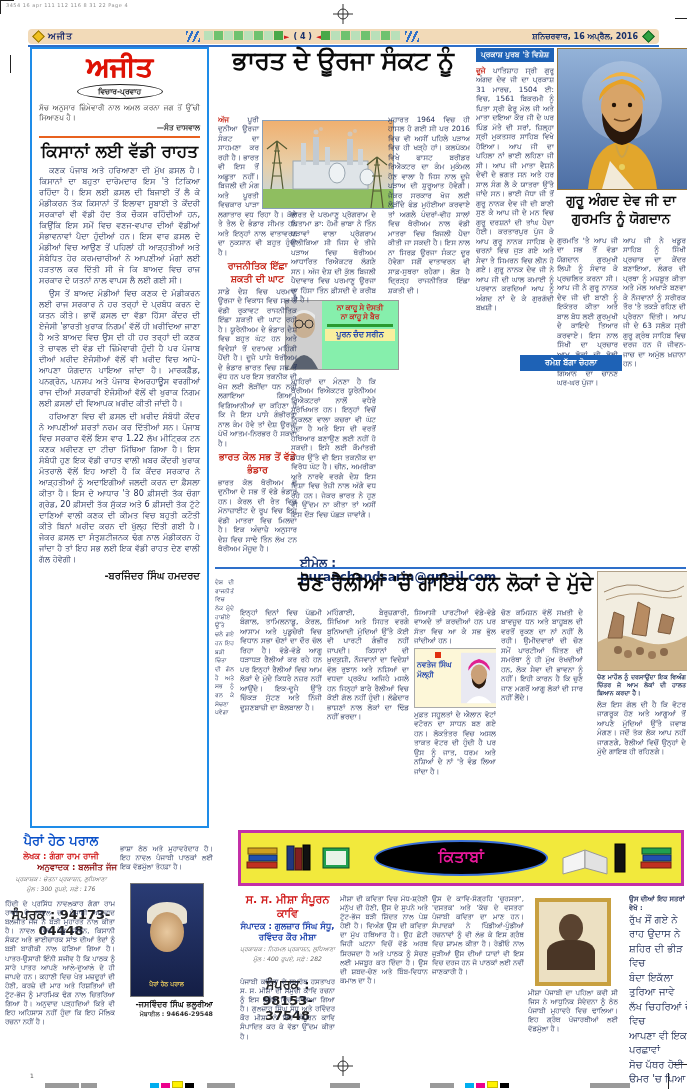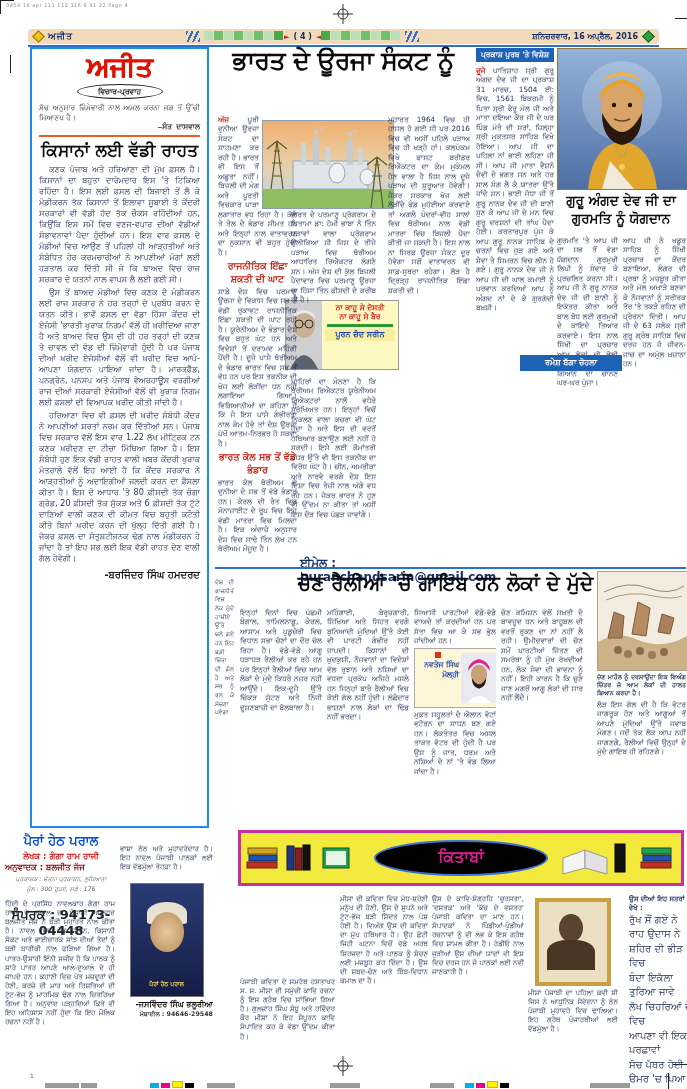--- a/index.html
+++ b/index.html
@@ -27,36 +27,36 @@
   .blue-rule{background:#2e6fc9;}
 
   
   .edi-box{left:30px;top:47px;width:179px;height:781px;border:2.5px solid #1e8ce8;background:#fff;
            padding:4px 7px;box-sizing:border-box;}
   .edi-mast{font-size:27px;font-weight:900;color:#de1205;text-align:center;line-height:1.05;
             text-shadow:.6px 0 #de1205;}
   .edi-oval{width:84px;height:13px;border:1.3px solid #222;border-radius:50%;margin:3px auto 0;
             text-align:center;font-size:7.5px;font-weight:700;color:#111;line-height:13px;}
   .edi-quote{font-size:7.4px;color:#333;margin-top:4px;line-height:1.3;}
-  .edi-quote-auth{text-align:right;font-size:7.4px;font-weight:700;color:#333;font-family:Liberation Mono, monospace;}
+  .edi-quote-auth{text-align:right;font-size:7.4px;font-weight:700;color:#333;}
   .edi-rule{height:2.5px;background:#e8611f;margin:4px 0 3px;}
   .edi-head{font-size:17px;font-weight:900;color:#0d0d0d;text-align:center;margin:2px 0 4px;}
   .edi-p{font-size:8.1px;line-height:1.36;text-indent:10px;margin:0 0 2px;color:#243158;}
   .edi-byline{text-align:right;font-size:10px;font-weight:800;color:#1a1a1a;margin-top:5px;}
 
   
   .tho-head{left:216px;top:46px;width:254px;text-align:center;font-size:25px;line-height:1.22;
             font-weight:900;color:#0a0a0a;letter-spacing:-.5px;}
   .bodytxt{font-size:7.3px;line-height:1.3;color:#243158;}
   .lead-word{color:#c41e10;font-weight:800;}
   .subhead-red{color:#c41e10;font-weight:800;font-size:9.5px;margin:3px 0 2px;text-align:center;}
   .colm{position:absolute;overflow:hidden;}
   .plant-img{left:262px;top:120px;width:130px;height:87px;border:1px solid #8aa0b8;}
-  .colbox{left:285px;top:300px;width:112px;height:68px;background:#fef9c3;border:1px solid #999;
-          display:flex;}
+  .colbox{left:285px;top:300px;width:112px;height:68px;background:#86efac;border:1px solid #999;
+          display:flex;font-family:Liberation Serif, serif;}
   .colbox-photo{width:36px;height:100%;}
   .colbox-right{flex:1;text-align:center;padding:2px 1px;}
   .colbox-red{color:#d01818;font-weight:800;font-size:7.5px;line-height:1.25;}
   .colbox-greenbar{height:3px;background:#2a9a30;margin:2px 4px;}
   .colbox-name{background:#f8ef9e;color:#1b3faa;font-weight:800;font-size:8px;padding:1px 0;margin:1px 2px;}
   .email-line{font-size:12px;font-weight:700;color:#17306b;}
 
   
   .guru-label{left:476px;top:48px;width:78px;height:14px;background:#1e62b6;color:#fff;
               font-size:7.5px;font-weight:700;text-align:center;line-height:14px;}
@@ -64,34 +64,34 @@
   .guru-head{left:556px;top:192px;width:130px;text-align:center;font-size:13.5px;font-weight:900;
              color:#0d0d0d;line-height:1.3;}
   .author-box{left:520px;top:355px;width:102px;height:16px;background:#1e62b6;color:#fff;
               font-size:8px;font-weight:700;text-align:center;line-height:16px;}
 
   
   .ele-head{left:248px;top:571px;width:395px;text-align:center;font-size:20px;font-weight:900;color:#0a0a0a;}
   .cartoon{left:597px;top:571px;width:89px;height:98px;border:1px solid #b0a088;}
   .caption{font-size:6.3px;font-weight:700;color:#203055;line-height:1.3;}
   .navtej-box{width:82px;height:58px;border:1px solid #aaa;display:flex;margin:2px 0;background:#fdf7d8;}
-  .navtej-label{width:42px;padding:3px 2px;text-align:right;}
+  .navtej-label{width:42px;padding:3px 2px;text-align:left;}
   .navtej-sq{width:6px;height:6px;background:#e03010;margin:0 auto 2px;}
   .navtej-name{color:#1b3faa;font-weight:800;font-size:7.5px;line-height:1.3;}
   .navtej-photo{flex:1;}
 
   
   .kitaban{left:238px;top:830px;width:446px;height:56px;background:#f2e93c;border:3px solid #c330a8;
            box-sizing:border-box;display:flex;align-items:center;justify-content:space-between;padding:0 4px;}
   .kit-oval{width:170px;height:32px;background:#000000;border:2px solid #3a6fd8;border-radius:50%;
             text-align:center;line-height:30px;font-size:16px;font-weight:900;color:#e8189a;}
   .bk-title-red{color:#d01818;font-weight:800;font-size:11px;text-align:center;line-height:1.25;}
   .bk-title-blue{color:#0b50c8;font-weight:800;font-size:13px;text-align:center;}
   .bk-credit-red{color:#d01818;font-weight:800;font-size:8.5px;text-align:center;margin-top:2px;}
-  .bk-credit-maroon{color:#8a1010;font-weight:800;font-size:8.5px;text-align:left;}
+  .bk-credit-maroon{color:#8a1010;font-weight:800;font-size:8.5px;text-align:right;}
   .bk-credit-blue{color:#1b3faa;font-weight:800;font-size:8.5px;text-align:center;line-height:1.3;}
   .bk-pub{font-size:6.1px;color:#666;font-style:italic;text-align:center;line-height:1.35;margin-top:2px;}
   .bk-contact{font-size:13px;font-weight:800;color:#222;text-align:center;margin-top:14px;}
   .bk-byline{text-align:right;font-size:8px;font-weight:800;color:#111;margin-top:3px;}
   .bk-phone{text-align:right;font-size:6.3px;font-weight:700;color:#333;}
   .poem{white-space:pre-line;font-size:10px;line-height:1.45;color:#243158;}
   .cover1{width:72px;height:112px;margin:2px auto;border:1px solid #777;
           background:linear-gradient(#2a3c75,#141e45);position:relative;}
   .cover1 .face{position:absolute;left:19px;top:28px;width:34px;height:40px;border-radius:50%;
           background:radial-gradient(#e8c9a0,#b88a58);}
@@ -358,20 +358,30 @@
     <div class="just bodytxt hideov" style="font-size:7px;height:36px;">ਭਾਸ਼ਾ ਠੇਠ ਅਤੇ ਮੁਹਾਵਰੇਦਾਰ ਹੈ। ਇਹ ਨਾਵਲ ਪੰਜਾਬੀ ਪਾਠਕਾਂ ਲਈ ਇਕ ਵੱਡਮੁੱਲਾ ਤੋਹਫ਼ਾ ਹੈ।</div>
     <div class="cover1">
       <div class="turban"></div>
         <div class="face"></div>
       <div class="band">ਪੈਰਾਂ ਹੇਠ ਪਰਾਲ</div>
     </div>
     <div class="bk-byline">-ਜਸਵਿੰਦਰ ਸਿੰਘ ਭਲੂਰੀਆ</div>
     <div class="bk-phone">ਮੋਬਾਈਲ : 94646-29548</div>
   </div>
 
+  <div class="abs" style="left:240px;top:893px;width:95px;">
+    <div class="bk-title-red">ਸ. ਸ. ਮੀਸ਼ਾ ਸੰਪੂਰਨ ਕਾਵਿ</div>
+    <div class="bk-credit-blue">
+      <div>ਸੰਪਾਦਕ : ਗੁਲਜ਼ਾਰ ਸਿੰਘ ਸੰਧੂ,</div>
+      <div>ਰਵਿੰਦਰ ਕੌਰ ਮੀਸ਼ਾ</div>
+    </div>
+    <div class="bk-pub">ਪ੍ਰਕਾਸ਼ਕ : ਨਿਰਮਲ ਪ੍ਰਕਾਸ਼ਨ, ਲੁਧਿਆਣਾ</div>
+    <div class="bk-pub">ਮੁੱਲ : 400 ਰੁਪਏ, ਸਫ਼ੇ : 282</div>
+    <div class="bk-contact">ਸੰਪਰਕ : 98153-37548</div>
+  </div>
   <div class="colm just bodytxt" style="left:240px;top:978px;width:95px;height:105px;font-size:7px;">
     <span>ਪੰਜਾਬੀ ਕਵਿਤਾ ਦੇ ਸਮਰੱਥ ਹਸਤਾਖਰ ਸ. ਸ. ਮੀਸ਼ਾ ਦੀ ਸਮੁੱਚੀ ਕਾਵਿ ਰਚਨਾ ਨੂੰ ਇਸ ਗ੍ਰੰਥ ਵਿਚ ਸਾਂਭਿਆ ਗਿਆ ਹੈ। ਗੁਲਜ਼ਾਰ ਸਿੰਘ ਸੰਧੂ ਅਤੇ ਰਵਿੰਦਰ ਕੌਰ ਮੀਸ਼ਾ ਨੇ ਇਹ ਸੰਪੂਰਨ ਕਾਵਿ ਸੰਪਾਦਿਤ ਕਰ ਕੇ ਵੱਡਾ ਉੱਦਮ ਕੀਤਾ ਹੈ।</span>
   </div>
   <div class="colm just bodytxt" style="left:340px;top:895px;width:88px;height:188px;font-size:7px;">
     <span>ਮੀਸ਼ਾ ਦੀ ਕਵਿਤਾ ਵਿਚ ਮੱਧ-ਸ਼੍ਰੇਣੀ ਮਨੁੱਖ ਦੀ ਹੋਣੀ, ਉਸ ਦੇ ਸੁਪਨੇ ਅਤੇ ਟੁੱਟ-ਭੱਜ ਬੜੀ ਸ਼ਿੱਦਤ ਨਾਲ ਪੇਸ਼ ਹੋਈ ਹੈ। ਵਿਅੰਗ ਉਸ ਦੀ ਕਵਿਤਾ ਦਾ ਮੁੱਖ ਹਥਿਆਰ ਹੈ। ਉਹ ਛੋਟੀ ਜਿਹੀ ਘਟਨਾ ਵਿਚੋਂ ਵੱਡੇ ਅਰਥ ਸਿਰਜਦਾ ਹੈ ਅਤੇ ਪਾਠਕ ਨੂੰ ਸੋਚਣ ਲਈ ਮਜਬੂਰ ਕਰ ਦਿੰਦਾ ਹੈ। ਉਸ ਦੀ ਸ਼ਬਦ-ਚੋਣ ਅਤੇ ਬਿੰਬ-ਵਿਧਾਨ ਕਮਾਲ ਦਾ ਹੈ।</span>
   </div>
   <div class="colm just bodytxt" style="left:432px;top:895px;width:92px;height:188px;font-size:7px;">
     <span>ਉਸ ਦੇ ਕਾਵਿ-ਸੰਗ੍ਰਹਿ 'ਚੁਰਸਤਾ', 'ਦਸਤਕ' ਅਤੇ 'ਕੱਚ ਦੇ ਵਸਤਰ' ਪੰਜਾਬੀ ਕਵਿਤਾ ਦਾ ਮਾਣ ਹਨ। ਸੰਪਾਦਕਾਂ ਨੇ ਖਿੰਡੀਆਂ-ਪੁੰਡੀਆਂ ਰਚਨਾਵਾਂ ਨੂੰ ਵੀ ਲੱਭ ਕੇ ਇਸ ਗ੍ਰੰਥ ਵਿਚ ਸ਼ਾਮਲ ਕੀਤਾ ਹੈ। ਰੇਡੀਓ ਨਾਲ ਜੁੜੀਆਂ ਉਸ ਦੀਆਂ ਯਾਦਾਂ ਵੀ ਇਸ ਵਿਚ ਦਰਜ ਹਨ ਜੋ ਪਾਠਕਾਂ ਲਈ ਨਵੀਂ ਜਾਣਕਾਰੀ ਹੈ।</span>
   </div>
   <div class="colm" style="left:528px;top:895px;width:90px;height:188px;">

